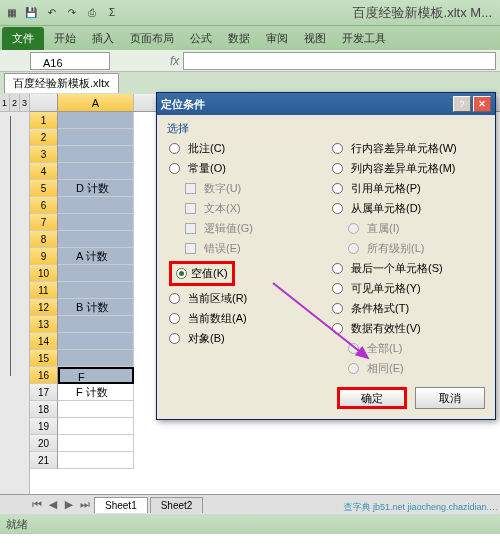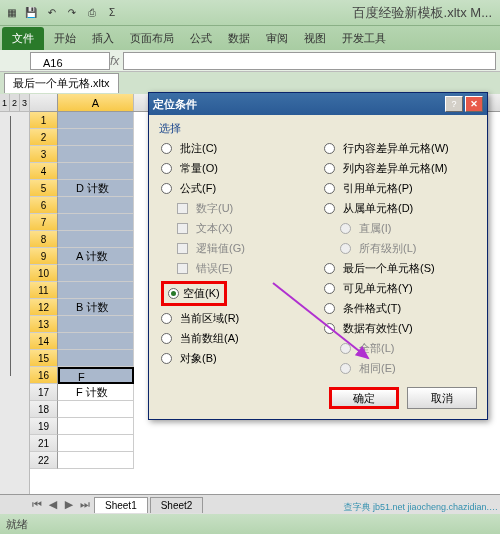--- a/index.html
+++ b/index.html
@@ -5,21 +5,21 @@
 *{box-sizing:border-box;margin:0;padding:0;font-family:"Microsoft YaHei",SimSun,sans-serif;font-size:11px}
 body{width:500px;height:549px;background:#fff;overflow:hidden;position:relative}
 .topbar{height:26px;background:linear-gradient(#c8e0c5,#b5d5b0);display:flex;align-items:center;padding:0 4px;gap:4px;border-bottom:1px solid #8ab086}
 .qat-icon{width:16px;height:16px;display:inline-flex;align-items:center;justify-content:center;color:#333;font-size:10px}
 .title-text{margin-left:auto;margin-right:4px;color:#444;font-size:13px}
 .ribbon-tabs{height:24px;background:linear-gradient(#b5d5b0,#a8cca2);display:flex;align-items:flex-end;padding-left:2px}
 .file-tab{background:#2a7a2a;color:#fff;padding:4px 10px;border-radius:3px 3px 0 0;margin-right:2px}
 .tab{padding:4px 8px;color:#333;cursor:pointer}
 .namebox-row{height:22px;background:#e8f0e6;display:flex;align-items:center;border-bottom:1px solid #bbb}
 .namebox{width:80px;height:18px;background:#fff;border:1px solid #999;margin-left:30px;padding:0 12px;display:flex;align-items:flex-end}
-.fx-label{font-style:italic;color:#777;font-size:12px}
+.fx-label{margin-left:60px;font-style:italic;color:#777;font-size:12px}
 .fx-bar{flex:1;height:18px;background:#fff;border:1px solid #999;margin:0 4px}
 .wbtab-row{height:22px;background:#d0e2cc;display:flex;align-items:center;padding-left:4px}
 .wbtab{background:#fff;border:1px solid #999;padding:2px 8px;border-bottom:none}
 .sheet-area{display:flex;height:400px;position:relative}
 .outline-col{width:30px;background:#e8e8e8;display:flex;flex-direction:column}
 .outline-hdr{height:18px;display:flex;border-bottom:1px solid #bbb}
 .outline-hdr div{flex:1;border-right:1px solid #bbb;text-align:center;font-size:9px;line-height:18px;background:#ddd}
 .outline-body{flex:1;position:relative;border-right:1px solid #bbb}
 .outline-line{position:absolute;left:10px;width:1px;background:#666}
 .grid{flex:1;display:flex;flex-direction:column}
@@ -33,21 +33,21 @@
 .rownum.sel{background:linear-gradient(#fde08a,#f8c94a)}
 .rownum.norm{background:linear-gradient(#f0f0f0,#e0e0e0)}
 .cell{width:76px;border-right:1px solid #ccc;border-bottom:1px solid #ccc;line-height:17px;padding-left:18px;background:#aab8cc}
 .cell.white{background:#fff}
 .cur{border:2px solid #000}
 .sheet-tabs{height:20px;background:#e0e0e0;display:flex;align-items:center;padding-left:30px;gap:2px;border-top:1px solid #999}
 .nav-btn{width:14px;text-align:center;color:#666}
 .stab{padding:2px 10px;background:#fff;border:1px solid #999;border-bottom:none;font-size:10px}
 .stab.inact{background:#ddd}
 .status{height:20px;background:linear-gradient(#c8e0c5,#b5d5b0);display:flex;align-items:center;padding:0 6px;color:#444;font-size:10px}
-.dialog{position:absolute;left:148px;top:92px;width:340px;background:#ece9d8;border:1px solid #0a246a;box-shadow:2px 2px 6px rgba(0,0,0,.4)}
+.dialog{position:absolute;left:156px;top:92px;width:340px;background:#ece9d8;border:1px solid #0a246a;box-shadow:2px 2px 6px rgba(0,0,0,.4)}
 .dlg-title{height:22px;background:linear-gradient(#3b6ea5,#2a5a95);color:#fff;display:flex;align-items:center;padding:0 4px}
 .dlg-title span{flex:1;font-weight:bold}
 .dlg-btn{width:18px;height:16px;background:#d4d0c8;border:1px solid #fff;border-right-color:#666;border-bottom-color:#666;text-align:center;line-height:14px;font-size:9px;margin-left:2px}
 .dlg-close{background:#e85a4a;color:#fff;font-weight:bold}
 .dlg-body{padding:6px 10px 10px}
 .section-label{color:#15428b;margin-bottom:4px}
 .opts{display:flex;gap:8px}
 .opt-col{flex:1;display:flex;flex-direction:column;gap:3px}
 .radio-row{display:flex;align-items:center;gap:8px;padding:1px 2px}
 .radio-row.disabled{color:#888}
@@ -90,21 +90,21 @@
 
 <div class="namebox-row">
   <div class="namebox">
       <span>A16</span>
     </div>
   <span class="fx-label">fx</span>
   <div class="fx-bar"></div>
 </div>
 
 <div class="wbtab-row">
-  <div class="wbtab">最后一个单元格.xltx</div>
+  <div class="wbtab">百度经验新模板.xltx</div>
 </div>
 
 <div class="sheet-area">
   <div class="outline-col">
     <div class="outline-hdr">
         <div>1</div>
         <div>2</div>
         <div>3</div>
       </div>
     <div class="outline-body">
@@ -188,25 +188,25 @@
         </div>
         <div class="row">
           <div class="rownum norm">18</div>
           <div class="cell white"></div>
         </div>
         <div class="row">
           <div class="rownum norm">19</div>
           <div class="cell white"></div>
         </div>
         <div class="row">
+          <div class="rownum norm">20</div>
+          <div class="cell white"></div>
+        </div>
+        <div class="row">
           <div class="rownum norm">21</div>
-          <div class="cell white"></div>
-        </div>
-        <div class="row">
-          <div class="rownum norm">22</div>
           <div class="cell white"></div>
         </div>
       </div>
   </div>
 </div>
 
 <div class="sheet-tabs">
   <span class="nav-btn">⏮</span>
   <span class="nav-btn">◀</span>
   <span class="nav-btn">▶</span>
@@ -230,24 +230,20 @@
     <div class="opts">
       <div class="opt-col" id="left-col">
           <div class="radio-row">
             <span class="radio-circle"></span>
             <span>批注(C)</span>
           </div>
           <div class="radio-row">
             <span class="radio-circle"></span>
             <span>常量(O)</span>
           </div>
-          <div class="radio-row">
-            <span class="radio-circle"></span>
-            <span>公式(F)</span>
-          </div>
           <div class="radio-row disabled indent">
             <span class="chk"></span>
             <span>数字(U)</span>
           </div>
           <div class="radio-row disabled indent">
             <span class="chk"></span>
             <span>文本(X)</span>
           </div>
           <div class="radio-row disabled indent">
             <span class="chk"></span>

